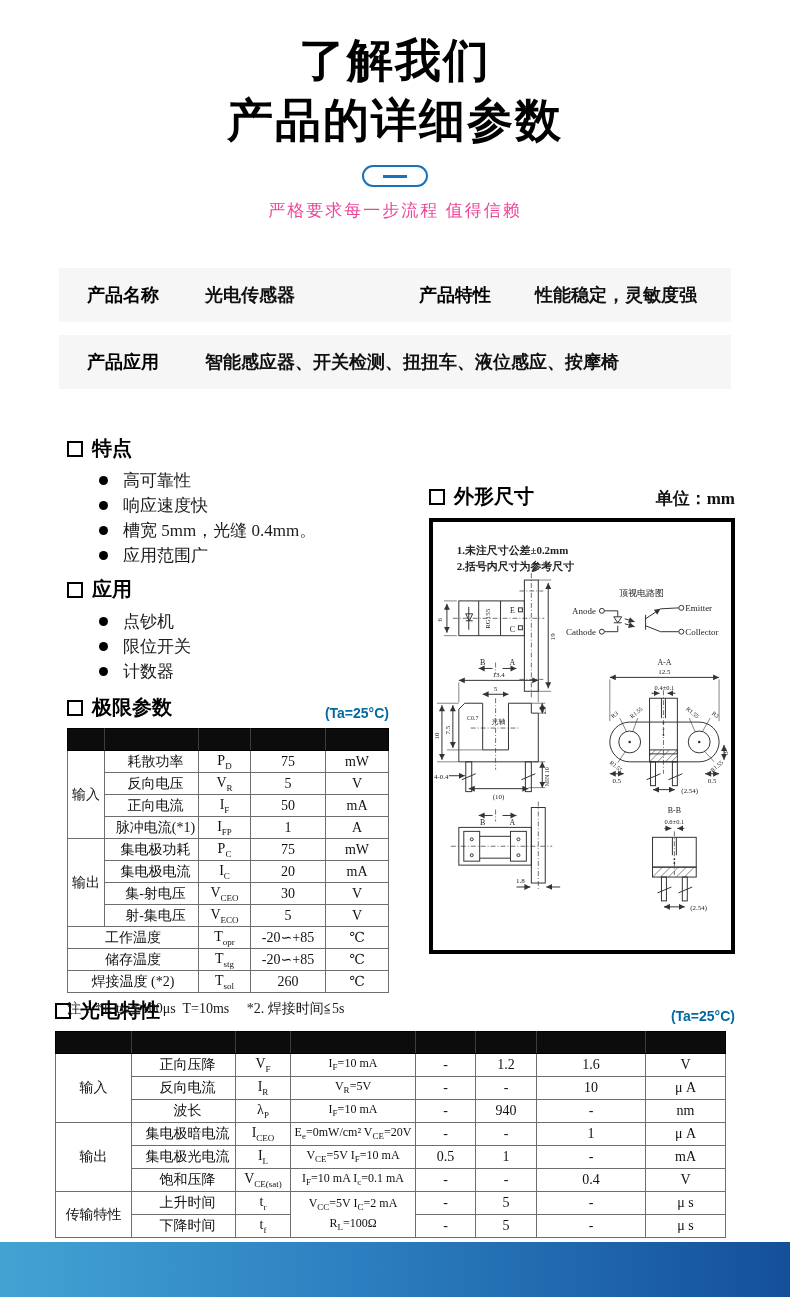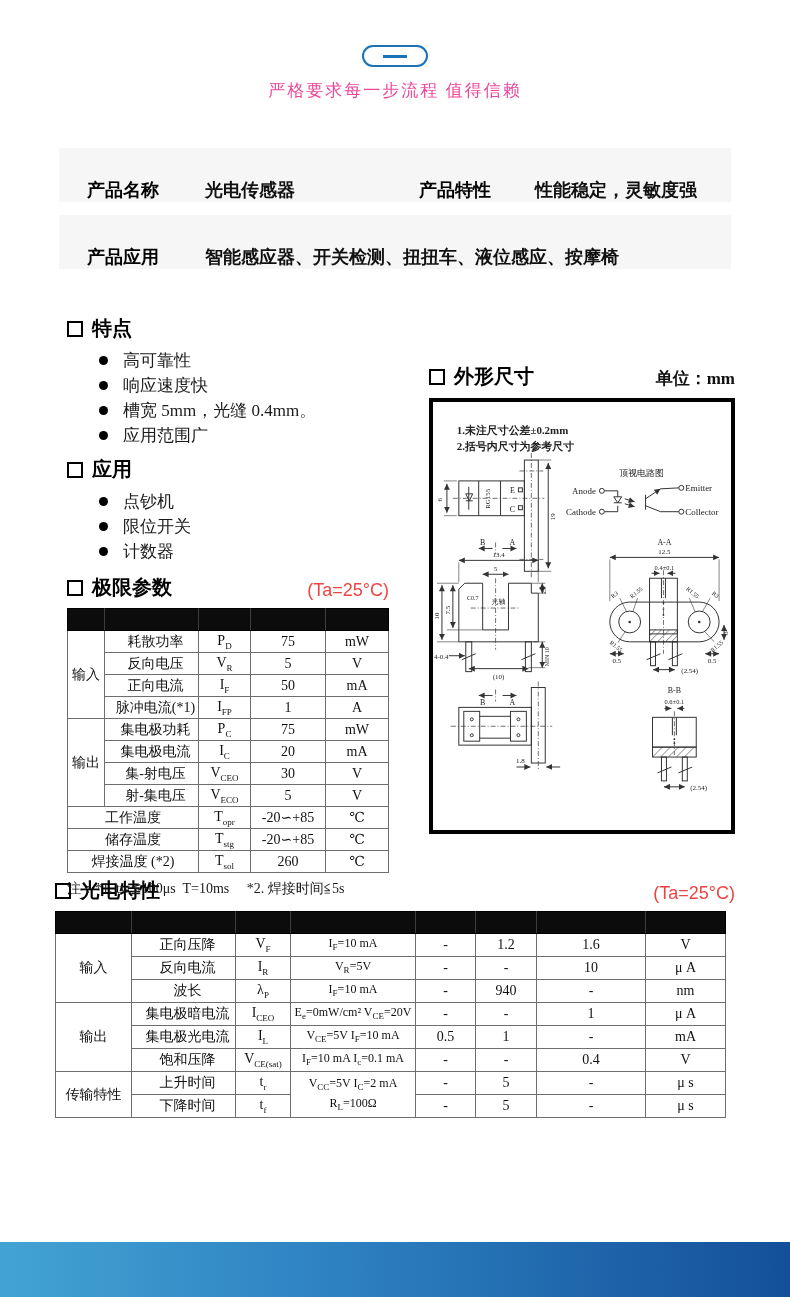--- a/index.html
+++ b/index.html
@@ -10,37 +10,37 @@
   }
   
   .hdr{text-align:center;padding-top:30px}
   .hdr-title div{font-size:46px;font-weight:900;line-height:60px;letter-spacing:2px;color:#000}
   .pill{width:62px;height:18px;border:2px solid #1a72b8;border-radius:12px;
         margin:15px auto 12px;display:flex;align-items:center;justify-content:center}
   .pill-dash{width:24px;height:3px;background:#1a72b8}
   .sub{font-size:17px;color:#ec4899;letter-spacing:2px}
   
   .pinfo{width:672px;margin:46px auto 0}
-  .pirow{background:#f6f6f6;height:54px;display:flex;align-items:flex-end;font-size:18px}
+  .pirow{background:#f6f6f6;height:54px;display:flex;align-items:center;font-size:18px}
   .pirow + .pirow{margin-top:13px}
   .pi-label{font-weight:700;padding-left:28px;width:118px;flex:none;color:#000}
   .pi-val{font-weight:600;color:#111}
   .pi-val.first{width:214px;flex:none}
   
   .mid{position:relative;width:680px;margin:42px auto 0;height:550px}
   .leftcol{position:absolute;left:12px;top:4px;width:322px}
   .rightcol{position:absolute;right:0;top:52px;width:306px}
   .sec-h{display:flex;align-items:center;font-size:20px;font-weight:700;color:#000;margin:0 0 6px}
   .sq{width:12px;height:12px;border:2px solid #000;margin-right:9px;flex:none}
   .bullets{margin:2px 0 8px 32px}
   .bullet{display:flex;align-items:center;height:25px;
           font-family:"Liberation Serif","DejaVu Serif",serif;font-size:17px;color:#1a1a1a}
   .dot{width:9px;height:9px;border-radius:50%;background:#000;margin-right:15px;flex:none}
   .tbl-head-row{display:flex;justify-content:space-between;align-items:flex-end;margin:10px 0 7px}
-  .ta-note{font-size:18px;font-weight:400;color:#ef4444}
+  .ta-note{font-size:14px;font-weight:700;color:#0369a1}
   
   table.spec{border-collapse:collapse;table-layout:fixed;
              font-family:"Liberation Serif","DejaVu Serif",serif;color:#111}
   table.spec td{border:1px solid #6e6e6e;text-align:center;padding:0;overflow:hidden}
   table.spec th{background:#0c0c0c;height:21px;border:1px solid #000;border-right:1px solid #3c3c3c;padding:0}
   table.spec th:last-child{border-right:1px solid #000}
   .max{width:321px}
   .max td{height:21px;font-size:14px}
   .opto{width:670px}
   .opto td{height:22px;font-size:14px}
@@ -63,20 +63,24 @@
   .shapes .thin{stroke-width:0.6}
   
   .opto-sec{width:680px;margin:16px auto 0}
   
   .footer{position:absolute;left:0;bottom:0;width:790px;height:55px}
 </style>
 </head>
 <body>
 
 <div class="hdr">
+  <div class="hdr-title">
+    <div>了解我们</div>
+    <div>产品的详细参数</div>
+  </div>
   <div class="pill" id="pill" style="border-color: rgb(26, 114, 184);">
     <div class="pill-dash" id="pill-dash" style="background: rgb(26, 114, 184);"></div>
   </div>
   <div class="sub">严格要求每一步流程 值得信赖</div>
 </div>
 
 <div class="pinfo">
   <div class="pirow">
     <span class="pi-label">产品名称</span>
     <span class="pi-val first">光电传感器</span>

